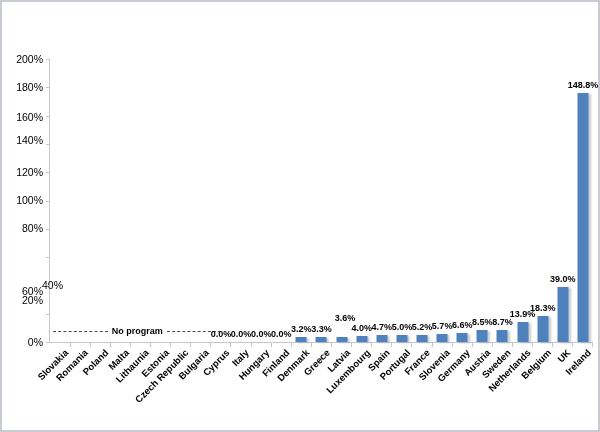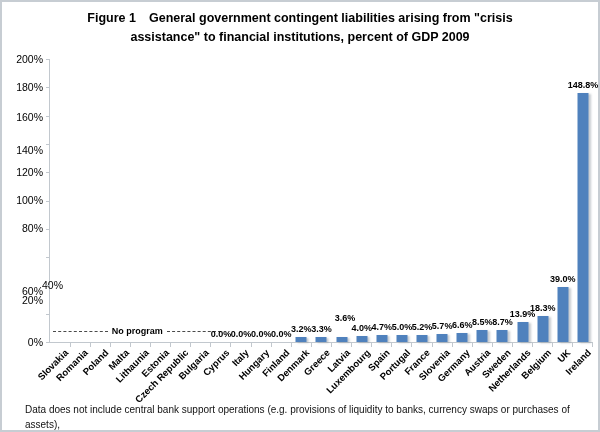--- a/index.html
+++ b/index.html
@@ -52,23 +52,20 @@
   .footnote{
     position:absolute;left:23px;top:400px;width:566px;
     font-size:10px;line-height:1.5;color:#111;
   }
 </style>
 </head>
 <body>
 
 <div class="frame" id="chart">
 
-  <div class="title">
-    <span class="title-inner"><span class="title-prefix">Figure 1</span><span>General government contingent liabilities arising from "crisis assistance" to financial institutions, percent of GDP 2009</span></span>
-  </div>
 
   <div class="plot">
     <div class="no-program">
       <div class="np-dash"></div>
       <div class="np-label">No program</div>
       <div class="np-dash"></div>
     </div>
   <div class="col">
         <div class="xlab">Slovakia</div>
       </div>
@@ -179,40 +176,36 @@
         <div class="val" style="bottom: 58.185px; margin-top: 48px;">39.0%</div>
         <div class="xlab">UK</div>
       </div>
       <div class="col">
         <div class="bar" style="height: 249.181px; background: rgb(79, 129, 189);"></div>
         <div class="val" style="bottom: 252.181px;">148.8%</div>
         <div class="xlab">Ireland</div>
       </div>
     </div>
 
-  <div class="footnote">
-    <div>Data does not include central bank support operations (e.g. provisions of liquidity to banks, currency swaps or purchases of assets),</div>
-
-  </div>
 
 <div class="ylab" style="top: 333.5px;">0%</div>
     <div class="ytickmark" style="top: 340px;"></div>
     <div class="ylab" style="top: 292px;">20%</div>
     <div class="ytickmark" style="top: 311.7px;"></div>
     <div class="ylab" style="top: 276.9px; padding-left: 20px;">40%</div>
     <div class="ytickmark" style="top: 283.4px;"></div>
     <div class="ylab" style="top: 248.6px; margin-top: 34px;">60%</div>
     <div class="ytickmark" style="top: 255.1px;"></div>
     <div class="ylab" style="top: 220.3px;">80%</div>
     <div class="ytickmark" style="top: 226.8px;"></div>
     <div class="ylab" style="top: 192px;">100%</div>
     <div class="ytickmark" style="top: 198.5px;"></div>
     <div class="ylab" style="top: 163.7px;">120%</div>
     <div class="ytickmark" style="top: 170.2px;"></div>
-    <div class="ylab" style="top: 142px;">140%</div>
+    <div class="ylab" style="top: 132px;">140%</div>
     <div class="ytickmark" style="top: 141.9px;"></div>
     <div class="ylab" style="top: 109px;">160%</div>
     <div class="ytickmark" style="top: 113.6px;"></div>
     <div class="ylab" style="top: 78.8px;">180%</div>
     <div class="ytickmark" style="top: 85.3px;"></div>
     <div class="ylab" style="top: 50.5px;">200%</div>
     <div class="ytickmark" style="top: 57px;"></div>
   </div>
 
 </body></html>

